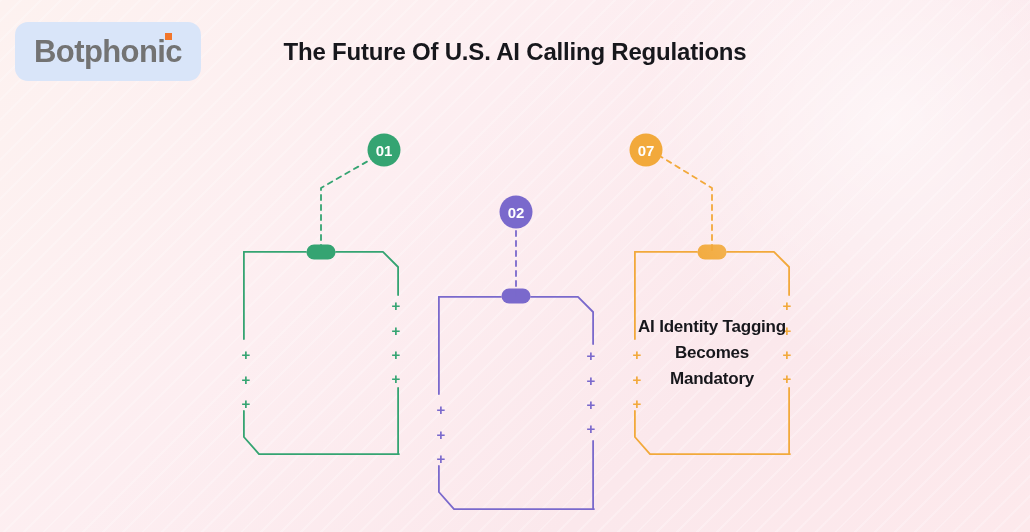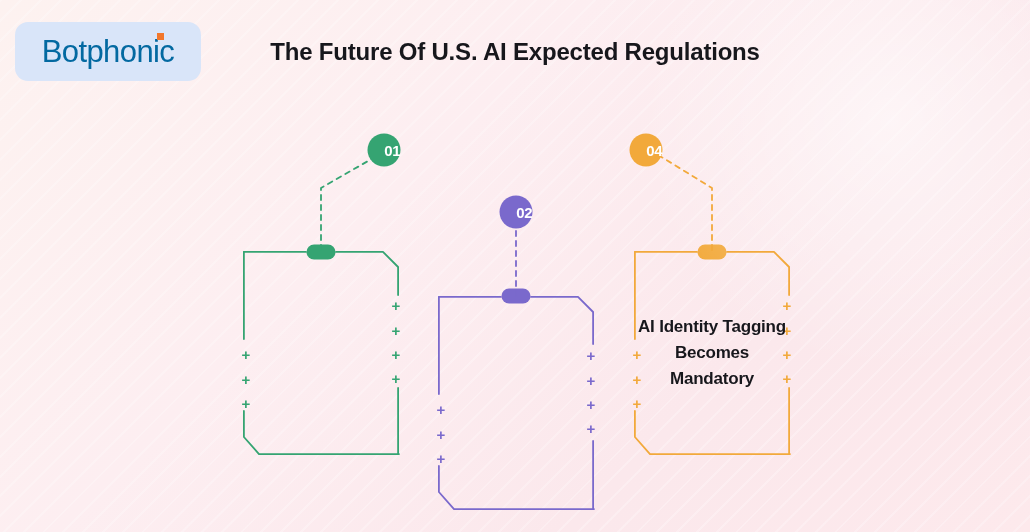--- a/index.html
+++ b/index.html
@@ -63,22 +63,22 @@
     background: #d9e5f9;
     border-radius: 13px;
     display: flex;
     align-items: center;
     justify-content: center;
     z-index: 5;
   }
   #logo-text {
     position: relative;
     font-size: 31px;
-    font-weight: 400;
-    color: #0369a1;
+    font-weight: 700;
+    color: #737373;
     letter-spacing: -0.6px;
     line-height: 1;
   }
   #logo-dot {
     position: absolute;
     right: 10px;
     top: -3px;
     width: 7px;
     height: 7px;
     background: #f2762b;
@@ -131,21 +131,21 @@
   }
 
   .badge {
     position: absolute;
     width: 33px;
     height: 33px;
     border-radius: 50%;
     transform: translate(-50%, -50%);
     display: flex;
     align-items: center;
-    justify-content: flex-end;
+    justify-content: center;
     color: #ffffff;
     font-size: 15px;
     font-weight: 700;
     letter-spacing: -0.2px;
     z-index: 6;
   }
 
   .connector {
     position: absolute;
     overflow: visible;
@@ -166,21 +166,21 @@
 
 <div id="stage">
 
   <div id="logo-badge">
     <div id="logo-text">
       <span>Botphonic</span>
       <span id="logo-dot"></span>
     </div>
   </div>
 
-  <div id="page-title">The Future Of U.S. AI Expected Regulations</div>
+  <div id="page-title">The Future Of U.S. AI Calling Regulations</div>
 
   <div class="card" style="left:243px; top:251px; width:156px; height:204px;">
     <div class="card-frame">
       <svg viewBox="0 0 156 204" preserveAspectRatio="none" aria-hidden="true">
 
         <path d="M0.9,0.9 L63,0.9" fill="none" stroke="#35a472" stroke-width="1.8" stroke-linecap="round"></path>
         <path d="M93,0.9 L140,0.9 L155.1,16 L155.1,44" fill="none" stroke="#35a472" stroke-width="1.8" stroke-linecap="round" stroke-linejoin="round"></path>
 
         <path d="M0.9,0.9 L0.9,88" fill="none" stroke="#35a472" stroke-width="1.8" stroke-linecap="round"></path>
         <path d="M0.9,160 L0.9,186 L16,203.1 L156,203.1" fill="none" stroke="#35a472" stroke-width="1.8" stroke-linecap="round" stroke-linejoin="round"></path>
@@ -259,16 +259,16 @@
     <span class="plus" style="left:153px; top:127px; color:#f2a93b;">+</span>
 
     <div class="card-title" style="top:102px;">AI Identity Tagging Becomes Mandatory</div>
   </div>
 
   <div class="pill" style="left:712px; top:252px; background:#f2a93b;"></div>
   <svg class="connector" style="left:640px; top:145px; width:90px; height:112px;">
     <path d="M72,105 L72,43 L15,8" fill="none" stroke="#f2a93b" stroke-width="1.8" stroke-dasharray="5 5" stroke-linecap="round" stroke-linejoin="round"></path>
   </svg>
   <div class="badge" style="left:646px; top:150px; background:#f2a93b;">
-    <span>04</span>
+    <span>07</span>
   </div>
 
 </div>
 
 </body></html>

